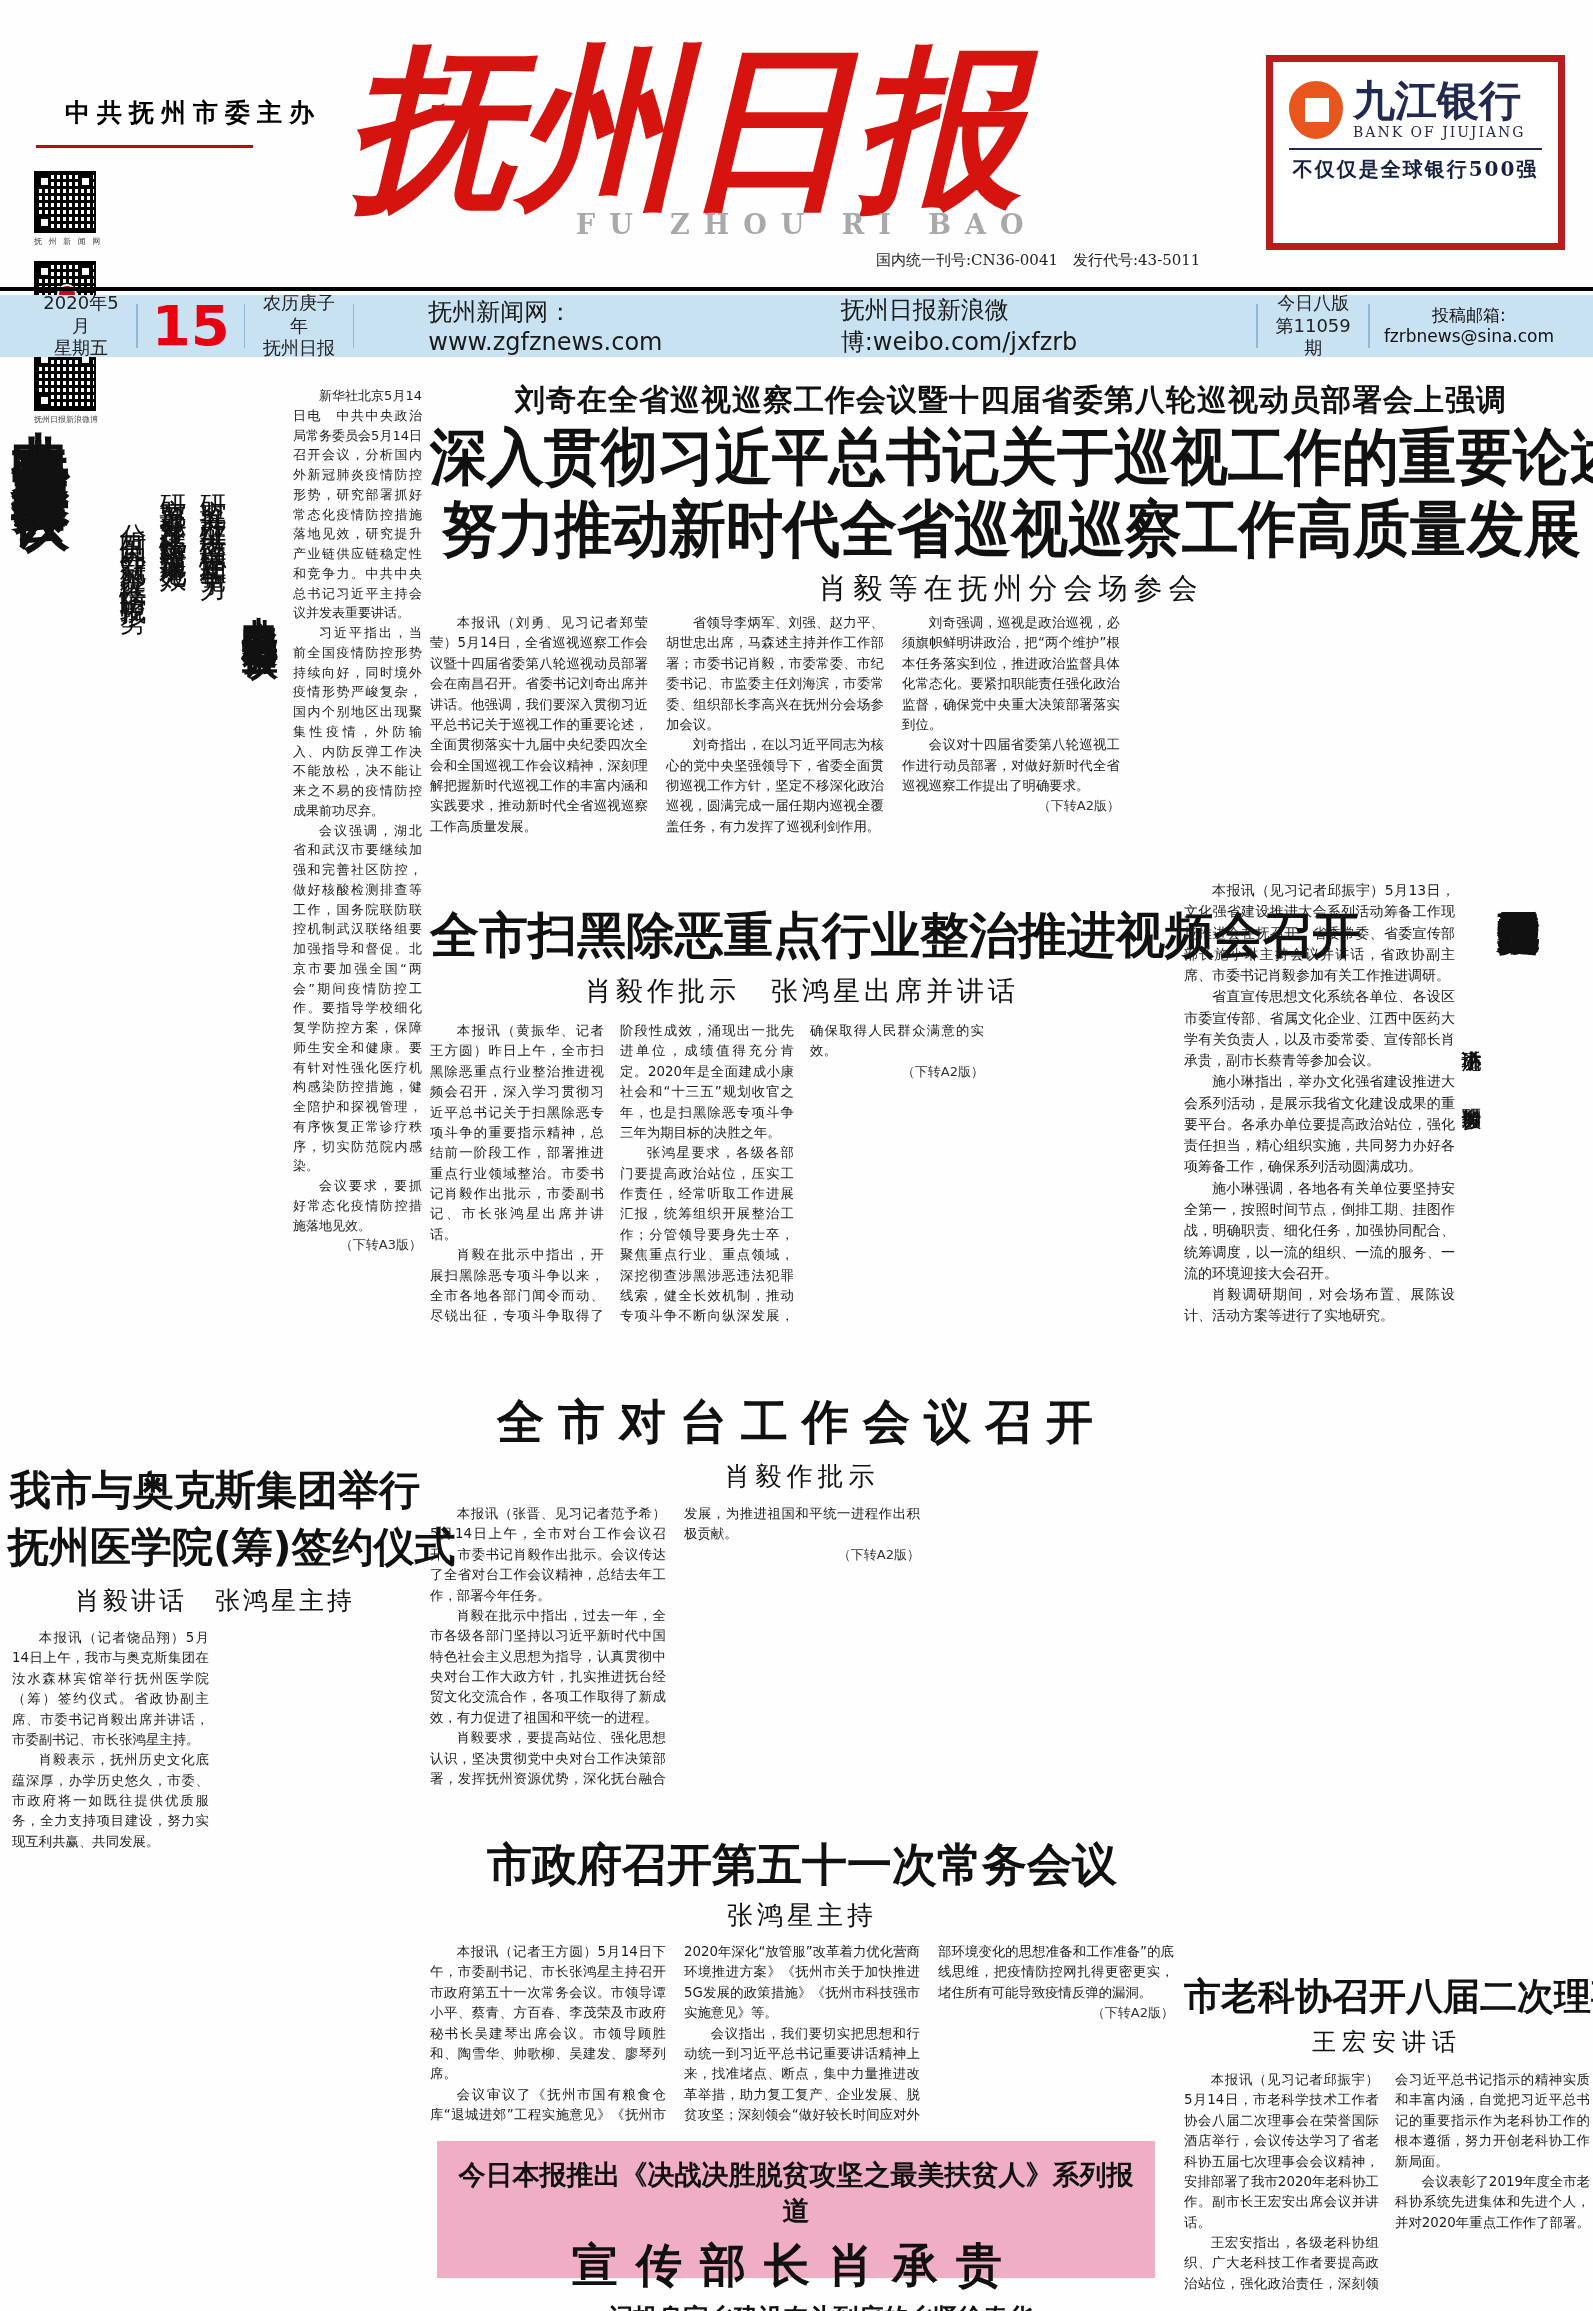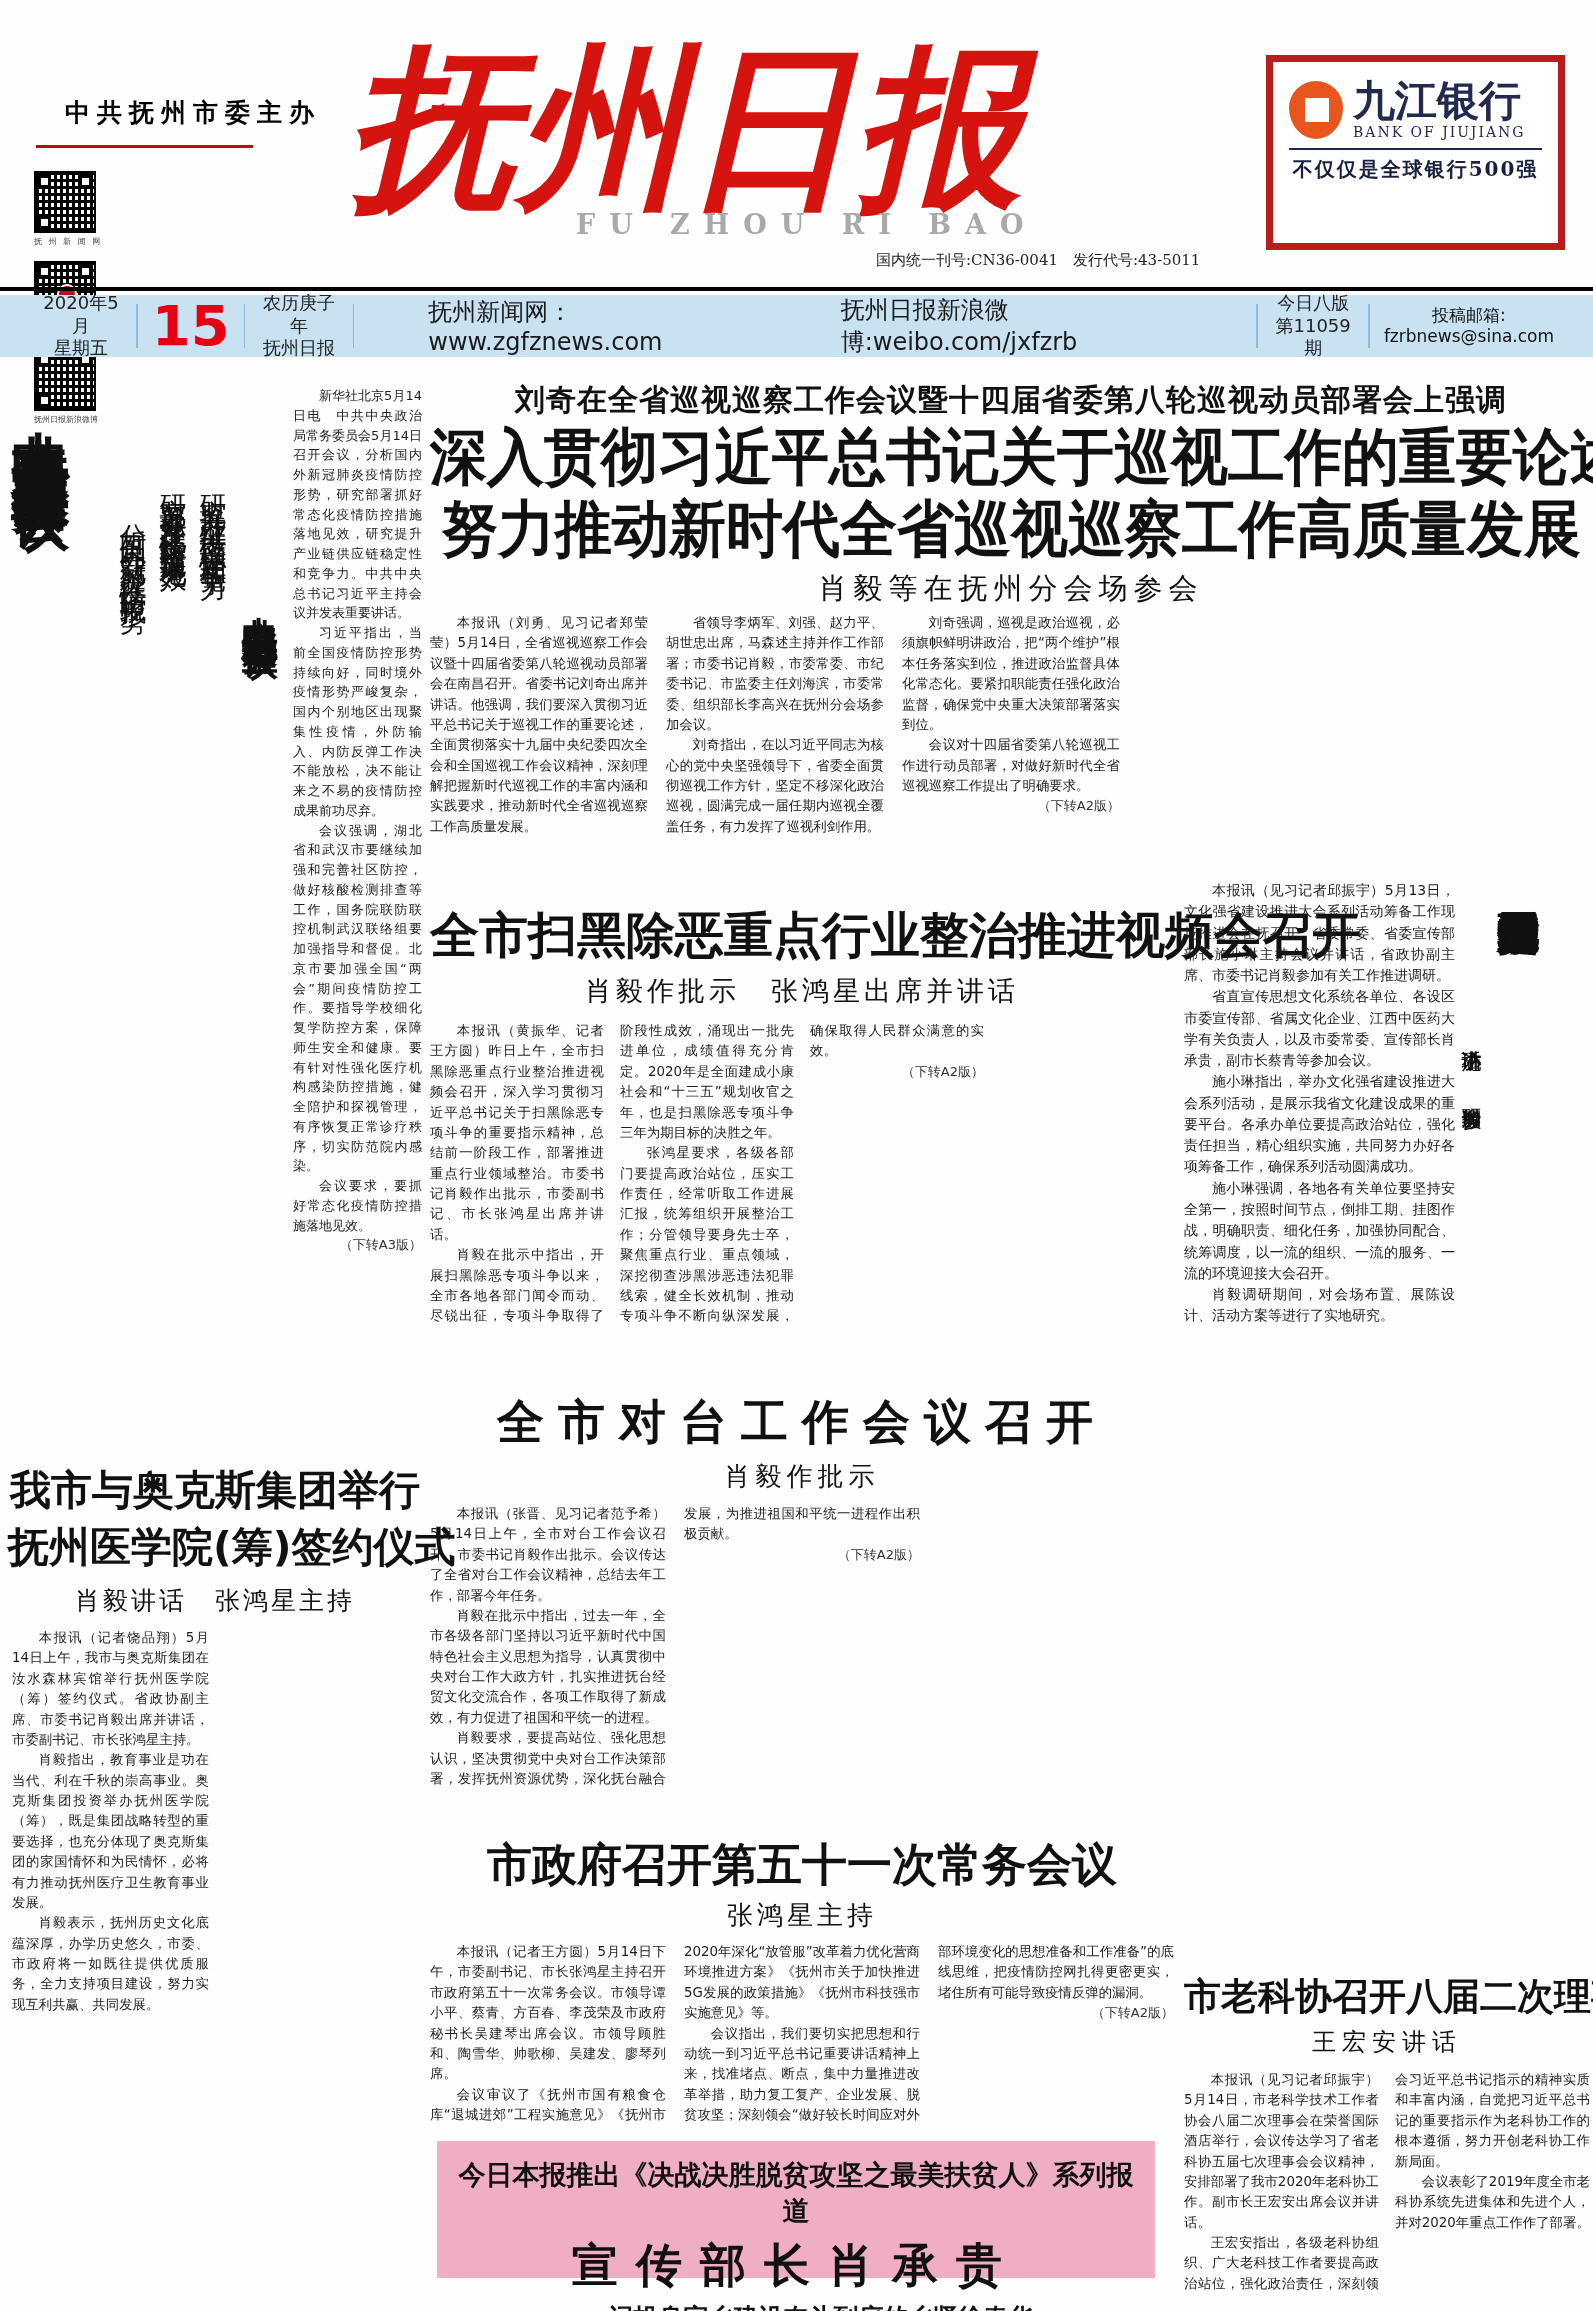--- a/index.html
+++ b/index.html
@@ -191,21 +191,20 @@
     <p>会议审议了《抚州市国有粮食仓库“退城进郊”工程实施意见》《抚州市2020年深化“放管服”改革着力优化营商环境推进方案》《抚州市关于加快推进5G发展的政策措施》《抚州市科技强市实施意见》等。</p>
     <p>会议指出，我们要切实把思想和行动统一到习近平总书记重要讲话精神上来，找准堵点、断点，集中力量推进改革举措，助力复工复产、企业发展、脱贫攻坚；深刻领会“做好较长时间应对外部环境变化的思想准备和工作准备”的底线思维，把疫情防控网扎得更密更实，堵住所有可能导致疫情反弹的漏洞。</p>
     <span class="turn">（下转A2版）</span>
   </div>
 
   <div class="abs htitle" style="left:8px;top:1463px;width:414px;font-size:41px;">我市与奥克斯集团举行</div>
   <div class="abs htitle" style="left:8px;top:1520px;width:414px;font-size:41px;">抚州医学院(筹)签约仪式</div>
   <div class="abs deck" style="left:8px;top:1584px;width:414px;font-size:25px;letter-spacing:3px;">肖毅讲话　张鸿星主持</div>
   <div class="abs copy" style="left:12px;top:1628px;width:410px;height:677px;columns:2;column-gap:16px;">
     <p>本报讯（记者饶品翔）5月14日上午，我市与奥克斯集团在汝水森林宾馆举行抚州医学院（筹）签约仪式。省政协副主席、市委书记肖毅出席并讲话，市委副书记、市长张鸿星主持。</p>
-    <p>肖毅指出，教育事业是功在当代、利在千秋的崇高事业。奥克斯集团投资举办抚州医学院（筹），既是集团战略转型的重要选择，也充分体现了奥克斯集团的家国情怀和为民情怀，必将有力推动抚州医疗卫生教育事业发展。</p>
     <p>肖毅表示，抚州历史文化底蕴深厚，办学历史悠久，市委、市政府将一如既往提供优质服务，全力支持项目建设，努力实现互利共赢、共同发展。</p>
   </div>
 
   <div class="abs copy" style="left:1184px;top:880px;width:271px;height:1041px;font-size:14px;">
     <p>本报讯（见习记者邱振宇）5月13日，文化强省建设推进大会系列活动筹备工作现场推进会在抚召开。省委常委、省委宣传部部长施小琳主持会议并讲话，省政协副主席、市委书记肖毅参加有关工作推进调研。</p>
     <p>省直宣传思想文化系统各单位、各设区市委宣传部、省属文化企业、江西中医药大学有关负责人，以及市委常委、宣传部长肖承贵，副市长蔡青等参加会议。</p>
     <p>施小琳指出，举办文化强省建设推进大会系列活动，是展示我省文化建设成果的重要平台。各承办单位要提高政治站位，强化责任担当，精心组织实施，共同努力办好各项筹备工作，确保系列活动圆满成功。</p>
     <p>施小琳强调，各地各有关单位要坚持安全第一，按照时间节点，倒排工期、挂图作战，明确职责、细化任务，加强协同配合、统筹调度，以一流的组织、一流的服务、一流的环境迎接大会召开。</p>
     <p>肖毅调研期间，对会场布置、展陈设计、活动方案等进行了实地研究。</p>
   </div>

